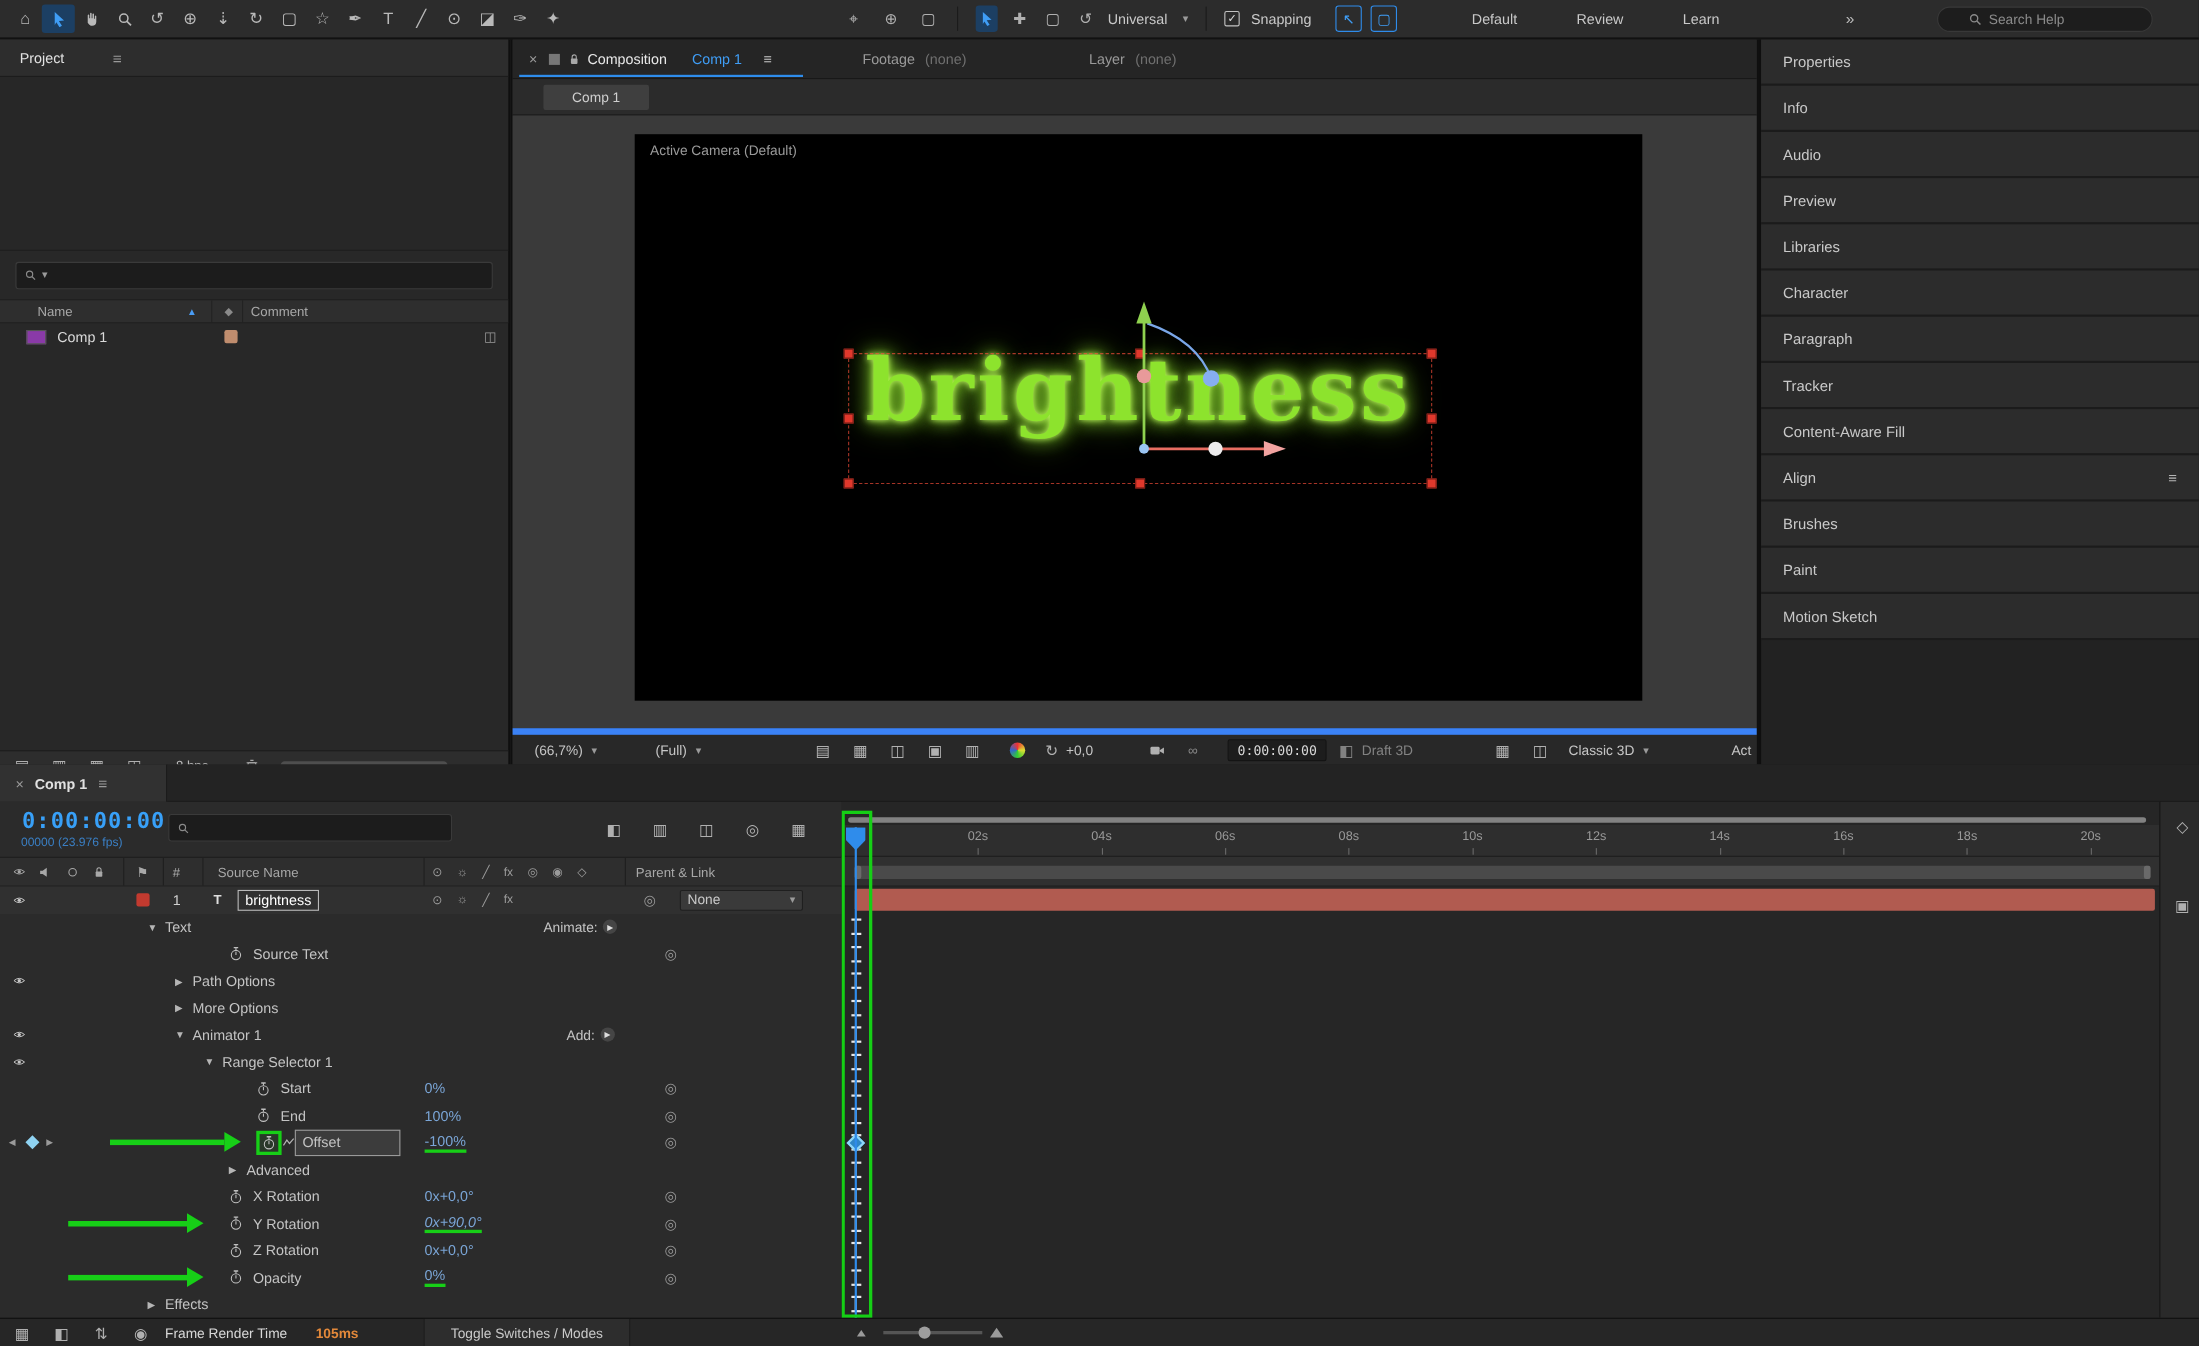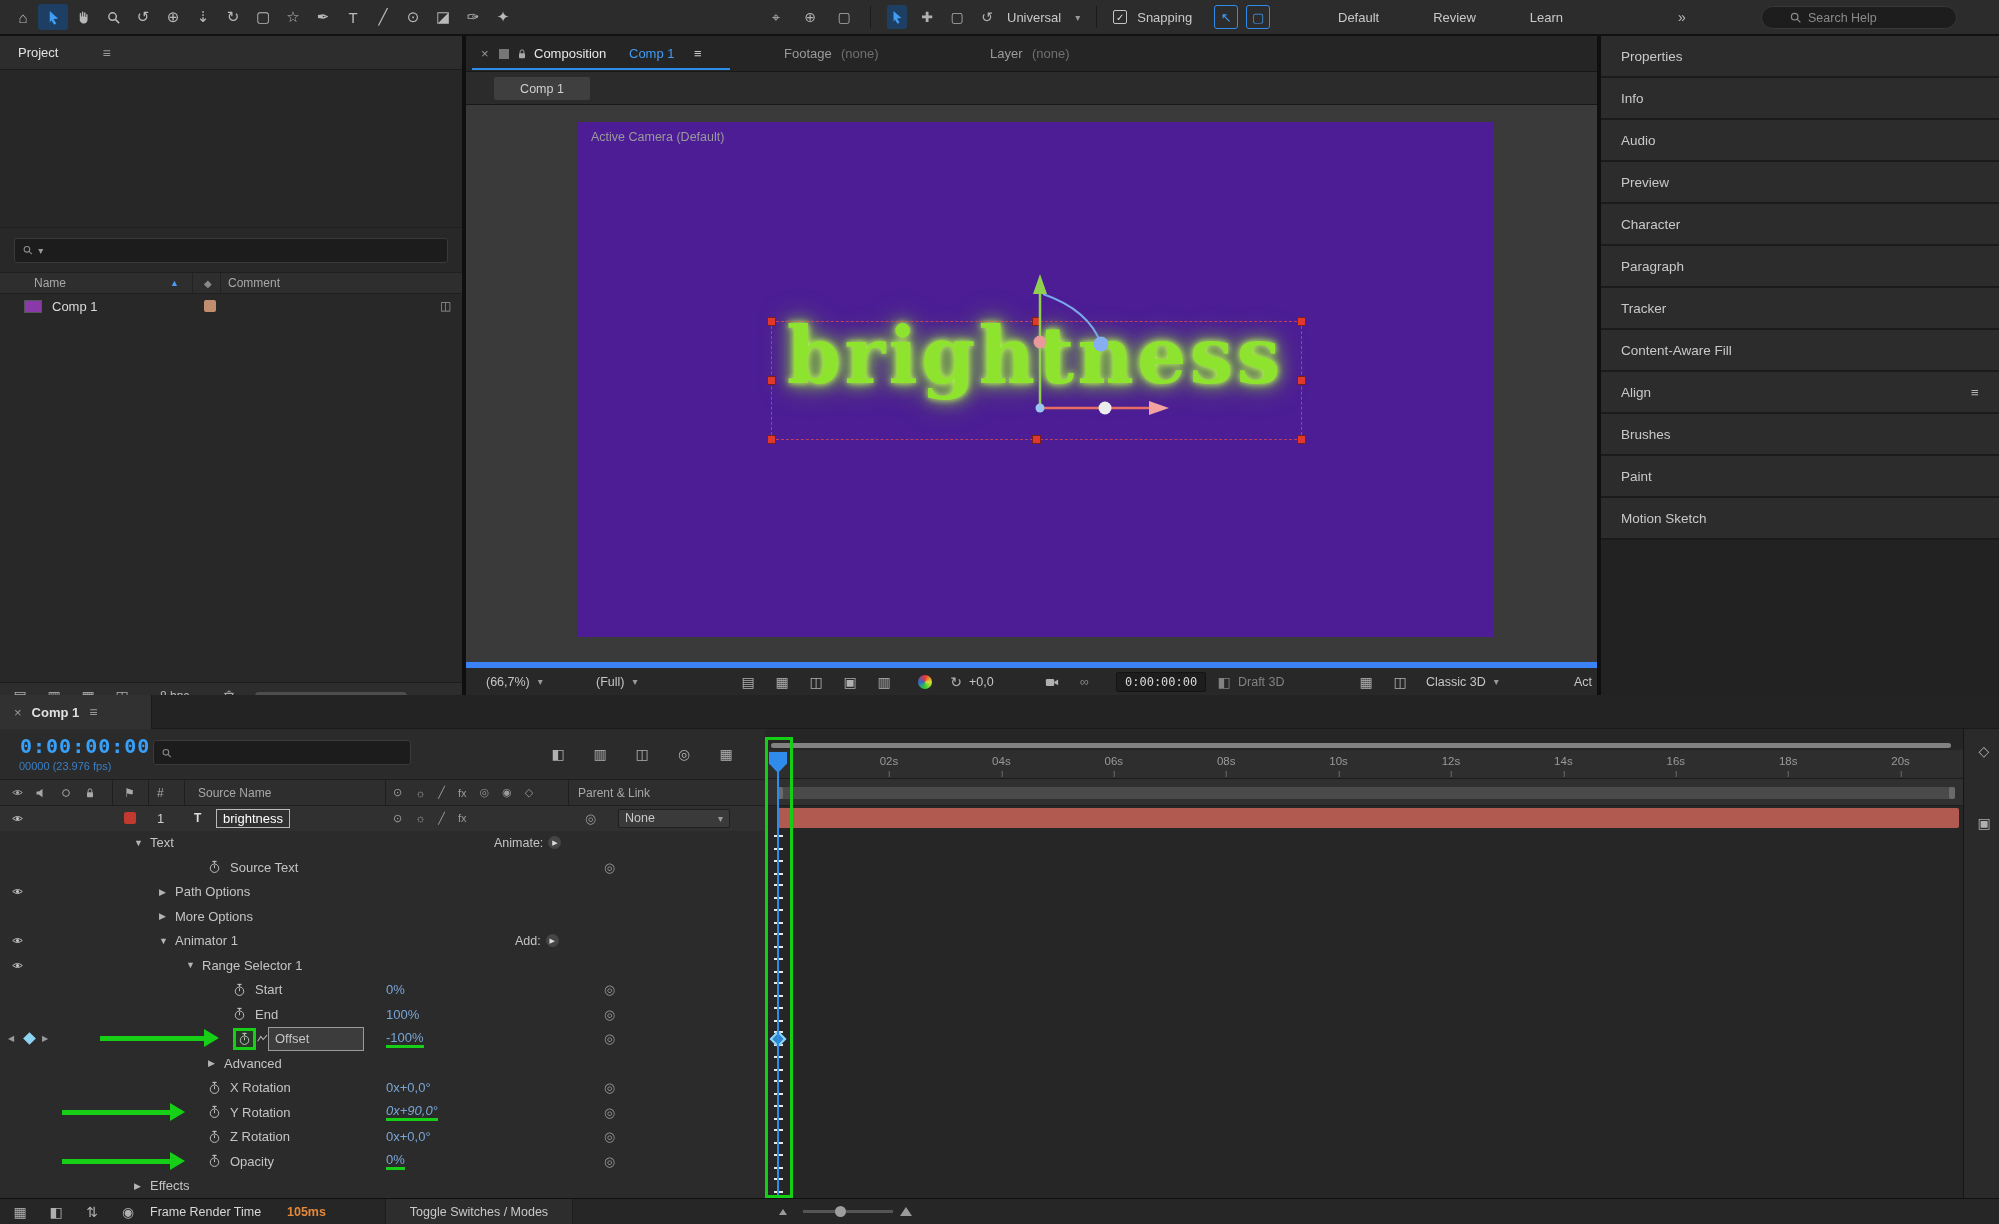--- a/index.html
+++ b/index.html
@@ -58,21 +58,21 @@
   .pill { position:absolute; left:255px; top:9px; width:152px; height:8px; background:#4e4e4e; border-radius:4px; }
 
   
   #compP { position:absolute; left:466px; top:0; width:1133px; height:659px; background:#232323; border-right:2px solid #0f0f0f; }
   #compTabs { position:relative; height:36px; background:#252525; border-bottom:1px solid #181818; font-size:13px; }
   #compTabs .active-underline { position:absolute; left:6px; top:32px; width:258px; height:2px; background:#2e8ceb; }
   #compChipRow { position:relative; height:33px; background:#2b2b2b; border-bottom:1px solid #181818; }
   #compChip { position:absolute; left:28px; top:5px; width:96px; height:23px; background:#3f3f3f; border-radius:2px;
     display:flex; align-items:center; justify-content:center; color:#cfcfcf; font-size:12.5px; }
   #pasteboard { position:relative; height:557px; background:#3a3a3a; }
-  #compRect { position:absolute; left:111px; top:17px; width:916px; height:515px; background:#4c1d95; overflow:hidden; }
+  #compRect { position:absolute; left:111px; top:17px; width:916px; height:515px; background:#000000; overflow:hidden; }
   #camLabel { position:absolute; left:14px; top:8px; color:#9a9a9a; font-size:12.5px; }
   #canvasText { position:absolute; left:50%; top:188px; transform:translateX(-50%); white-space:nowrap;
     font-family:"DejaVu Serif", serif; font-weight:bold; font-size:78px; letter-spacing:3px; color:#8de32d;
     text-shadow:0 0 6px #c4ff62, 0 0 16px #8fe42e, 0 0 30px rgba(140,230,40,.65); }
   #selBox { position:absolute; left:194px; top:199px; width:531px; height:119px; border:1px dashed rgba(255,80,60,.65); }
   .hdl { position:absolute; width:9px; height:9px; background:#e0382c; border:1px solid #7a1f17; }
   #gizmo { position:absolute; left:380px; top:130px; }
   
   #compFooter { position:relative; height:33px; background:#282828; border-top:6px solid #3b82f6; font-size:12.5px; color:#c6c6c6; }
   .vf { position:absolute; top:0; bottom:0; display:flex; align-items:center; gap:4px; }
@@ -441,20 +441,23 @@
             <span>Properties</span>
           </div>
           <div class="rp-item">
             <span>Info</span>
           </div>
           <div class="rp-item">
             <span>Audio</span>
           </div>
           <div class="rp-item">
             <span>Preview</span>
+          </div>
+          <div class="rp-item">
+            <span>Libraries</span>
           </div>
           <div class="rp-item">
             <span>Character</span>
           </div>
           <div class="rp-item">
             <span>Paragraph</span>
           </div>
           <div class="rp-item">
             <span>Tracker</span>
           </div>

